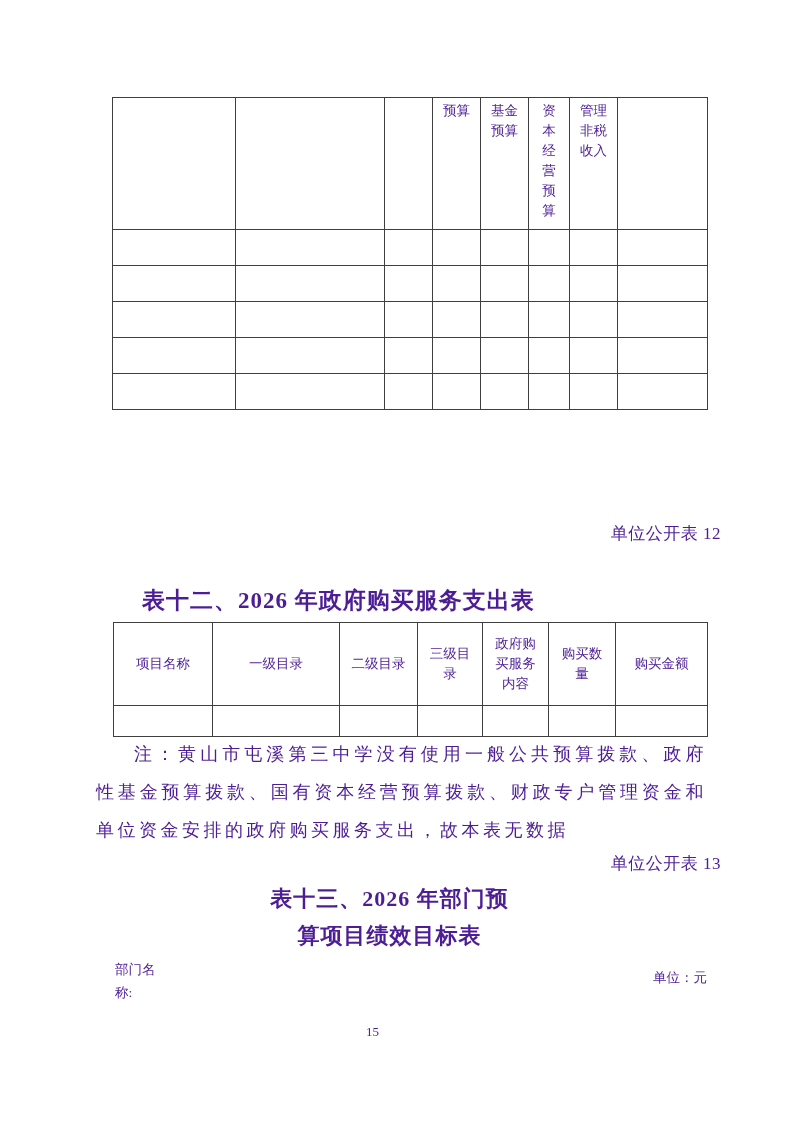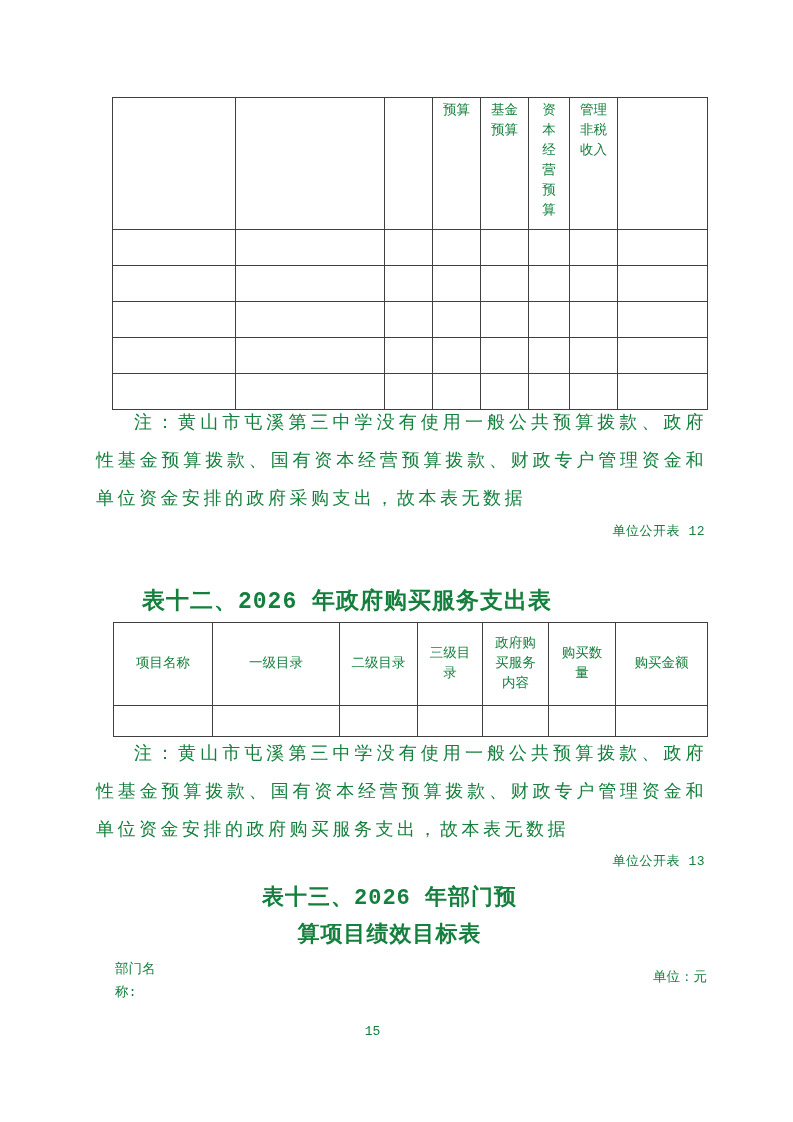--- a/index.html
+++ b/index.html
@@ -1,21 +1,21 @@
 <!DOCTYPE html>
 <html><head>
 <meta charset="utf-8">
 <style>
   html,body { margin:0; padding:0; background:#ffffff; }
   .page {
     position:relative;
     width:793px; height:1122px;
     background:#ffffff;
-    font-family:Liberation Mono, monospace;
-    color:#15803d;
+    font-family:Liberation Serif, serif;
+    color:#4c1d95;
     overflow:hidden;
   }
   table { border-collapse:collapse; table-layout:fixed; }
   td,th { border:1px solid #3f3f3f; font-weight:normal; overflow:hidden; }
 
   
   .t1 { position:absolute; left:112px; top:97px; width:595px; }
   .t1 th {
     vertical-align:top; text-align:center;
     font-size:13.5px; line-height:20px;
@@ -31,22 +31,22 @@
     letter-spacing:3.5px;
     text-align:justify; text-justify:inter-character;
     text-indent:38px;
     margin:0;
   }
   .note1 { top:404px; }
   .note2 { top:735px; }
 
   
   .badge {
-    position:absolute; right:88px;
-    font-size:13px; letter-spacing:0.5px;
+    position:absolute; right:72px;
+    font-size:17px; letter-spacing:0.5px;
   }
   .badge12 { top:522px; }
   .badge13 { top:852px; }
 
   
   .title12 {
     position:absolute; left:96px; top:585px; width:611px;
     margin:0; font-size:23px; font-weight:bold;
     letter-spacing:1px; text-indent:46px;
   }
@@ -164,21 +164,20 @@
           <td></td>
           <td></td>
           <td></td>
           <td></td>
           <td></td>
           <td></td>
         </tr>
     </tbody>
   </table>
 
-  <p class="note note1">注：黄山市屯溪第三中学没有使用一般公共预算拨款、政府性基金预算拨款、国有资本经营预算拨款、财政专户管理资金和单位资金安排的政府采购支出，故本表无数据</p>
 
   <div class="badge badge12">单位公开表 12</div>
 
   <h2 class="title12">表十二、2026 年政府购买服务支出表</h2>
 
 
   <table class="t2">
     <colgroup>
       <col style="width:99px">
         <col style="width:127px">

